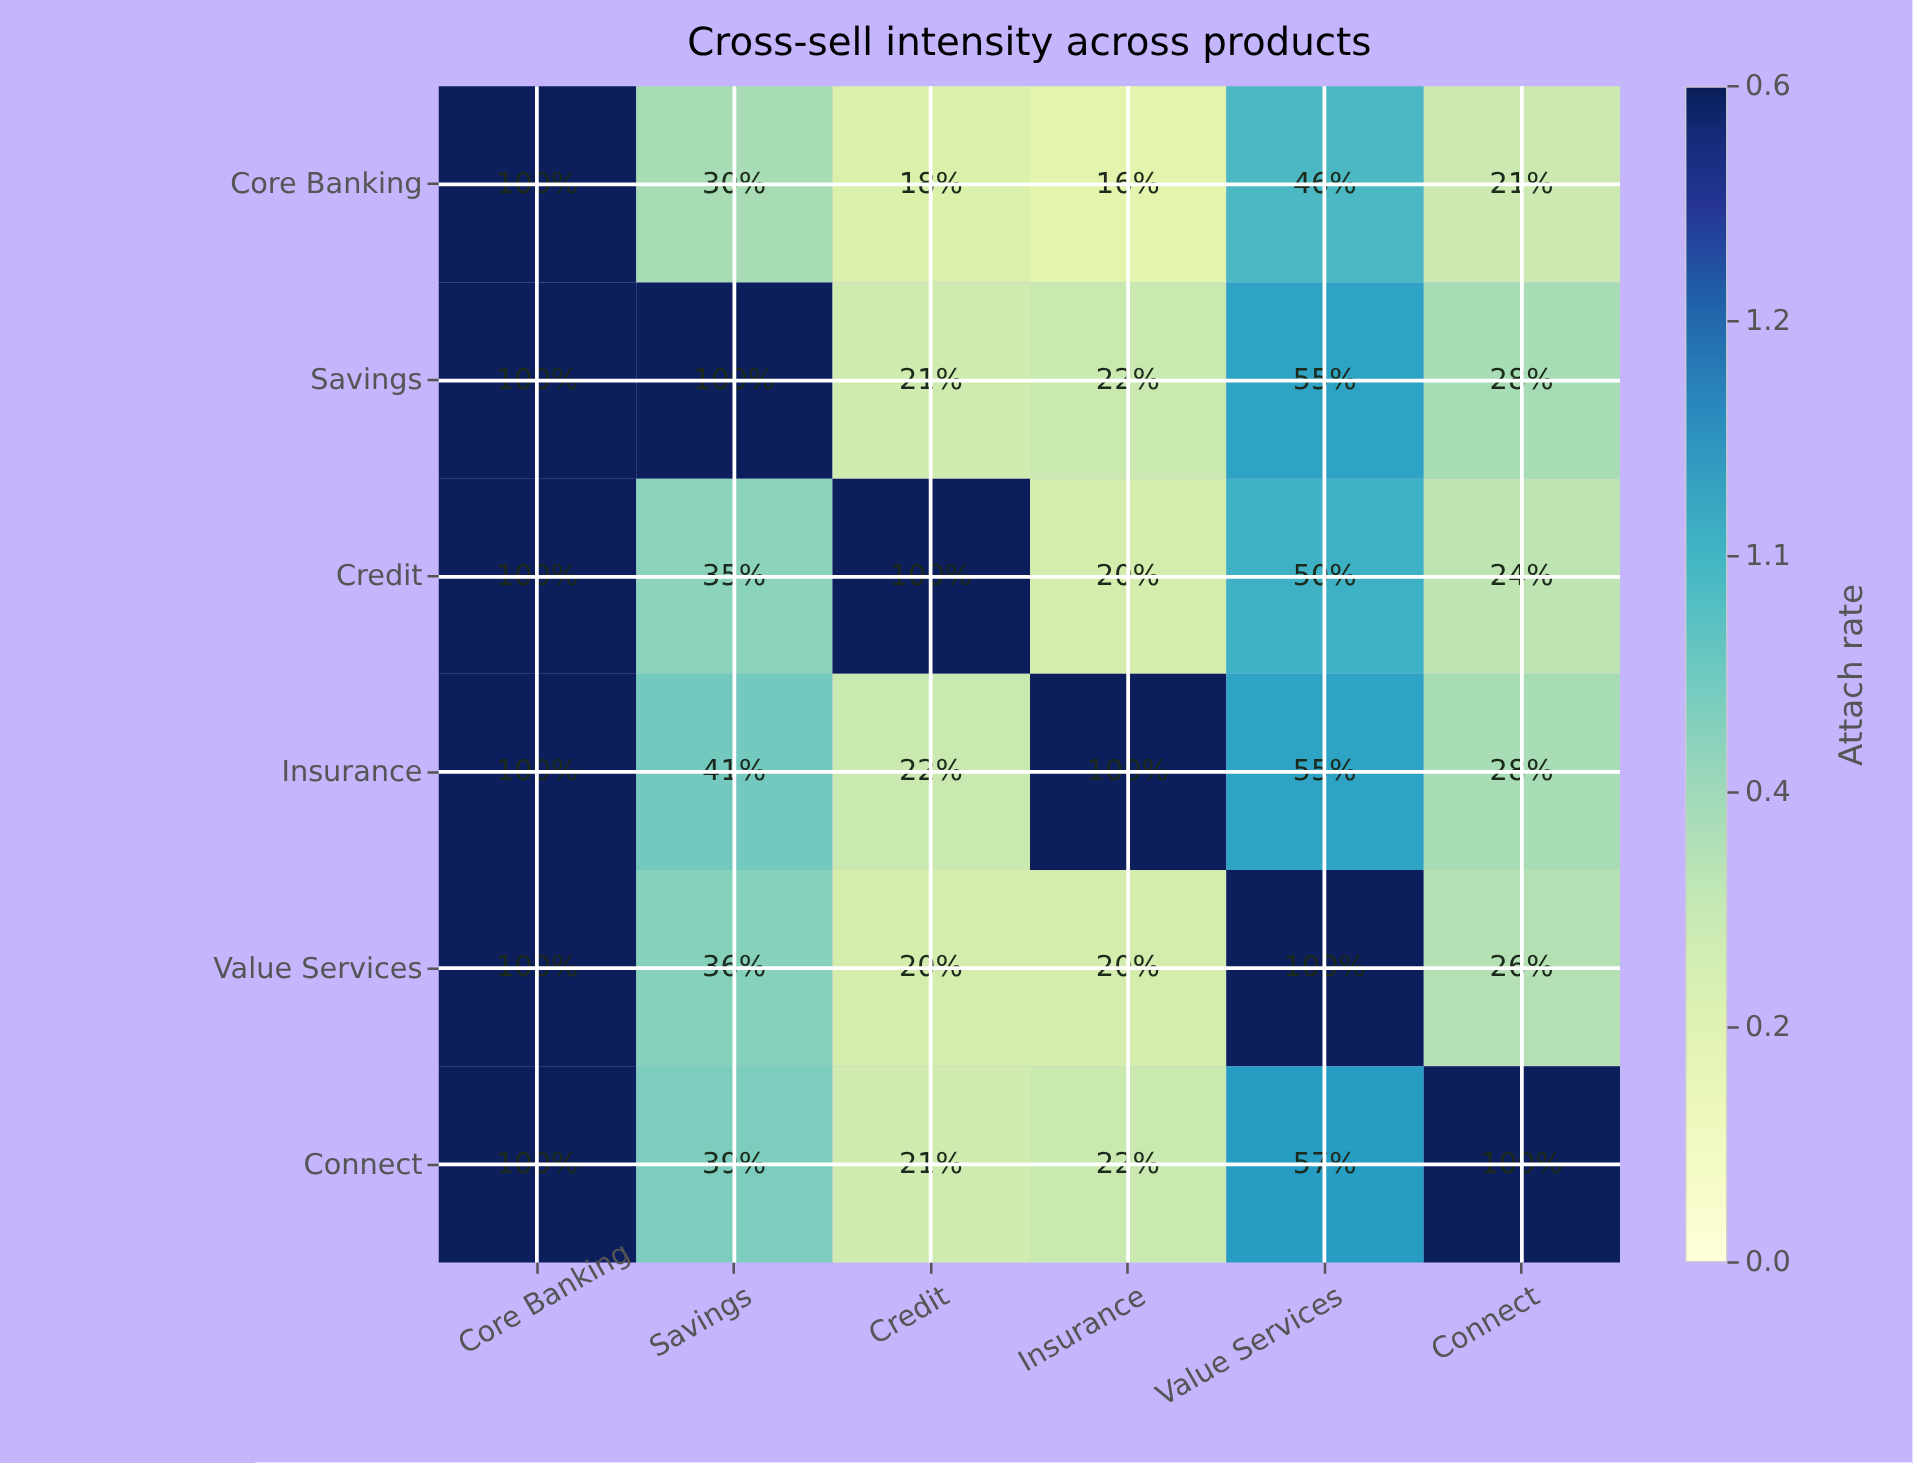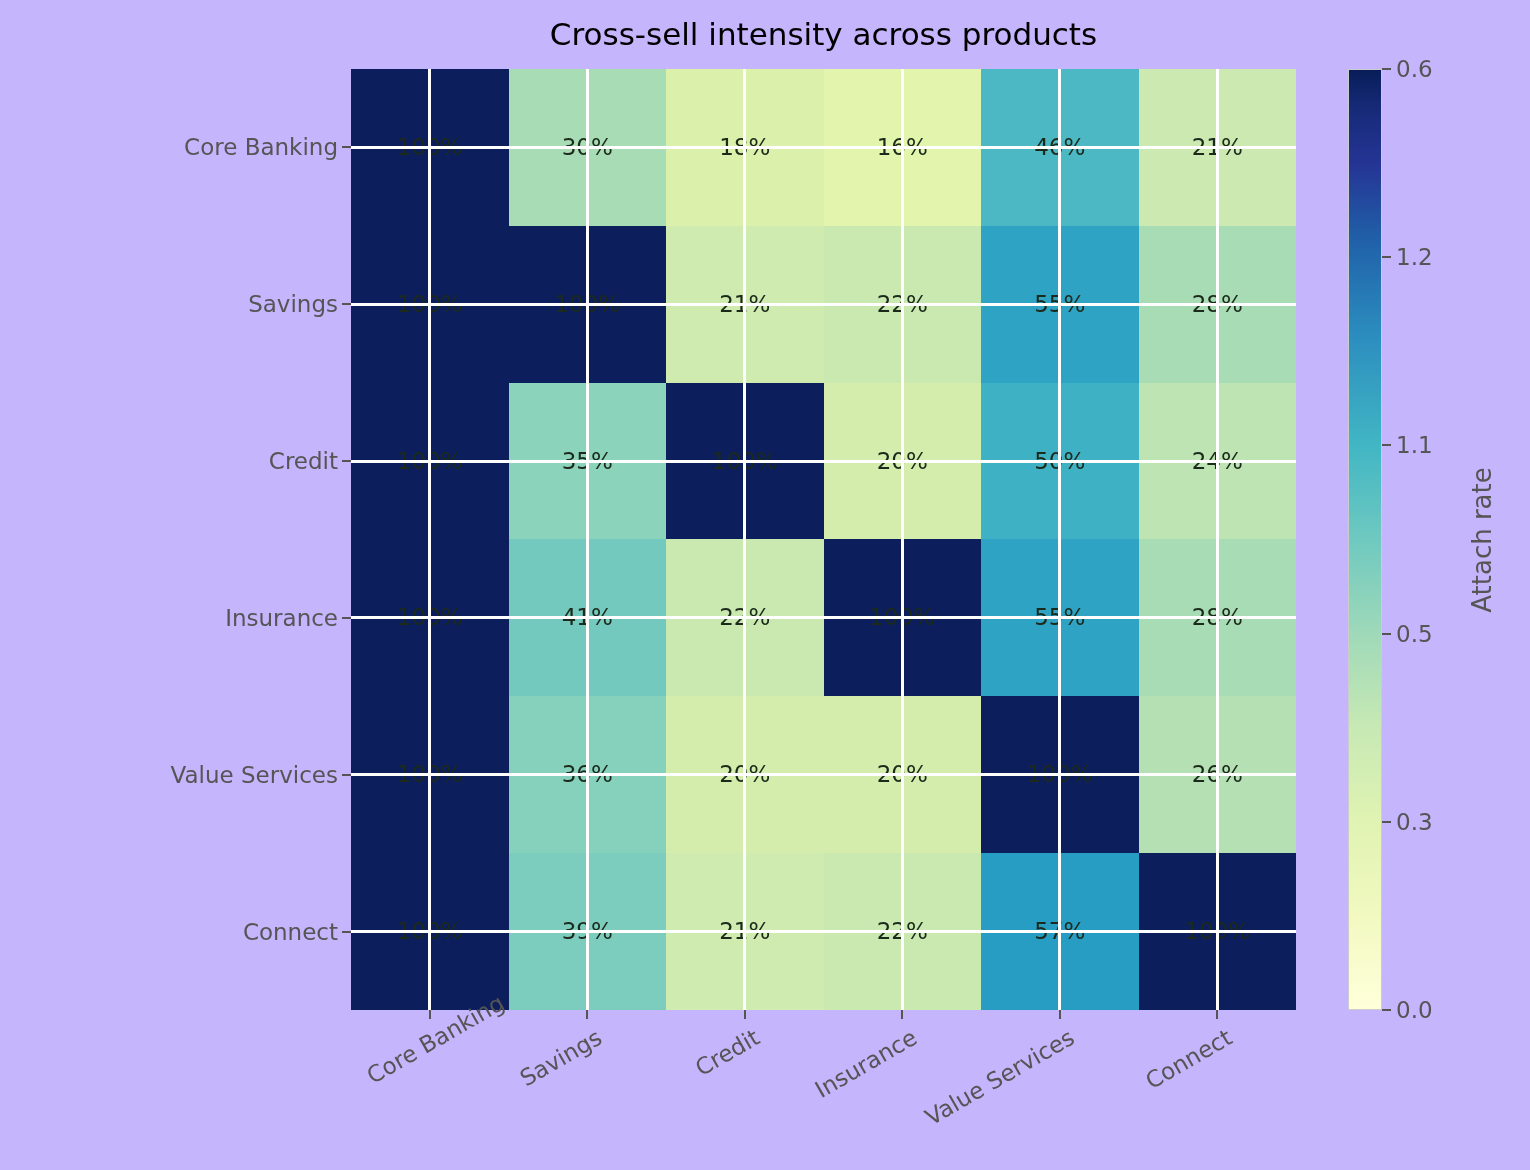--- a/index.html
+++ b/index.html
@@ -391,25 +391,25 @@
     </div>
 
   <div id="colorbar-wrap">
     <div id="colorbar-gradient"></div>
   <div class="cbtick" style="top: 941px;">
         <span class="cbtick-mark"></span>
         <span class="cbtick-label">0.0</span>
       </div>
       <div class="cbtick" style="top: 752.8px;">
         <span class="cbtick-mark"></span>
-        <span class="cbtick-label">0.3</span>
+        <span class="cbtick-label">0.2</span>
       </div>
       <div class="cbtick" style="top: 564.6px;">
         <span class="cbtick-mark"></span>
-        <span class="cbtick-label">0.5</span>
+        <span class="cbtick-label">0.4</span>
       </div>
       <div class="cbtick" style="top: 376.4px;">
         <span class="cbtick-mark"></span>
         <span class="cbtick-label">1.1</span>
       </div>
       <div class="cbtick" style="top: 188.2px;">
         <span class="cbtick-mark"></span>
         <span class="cbtick-label">1.2</span>
       </div>
       <div class="cbtick" style="top: 0px;">

